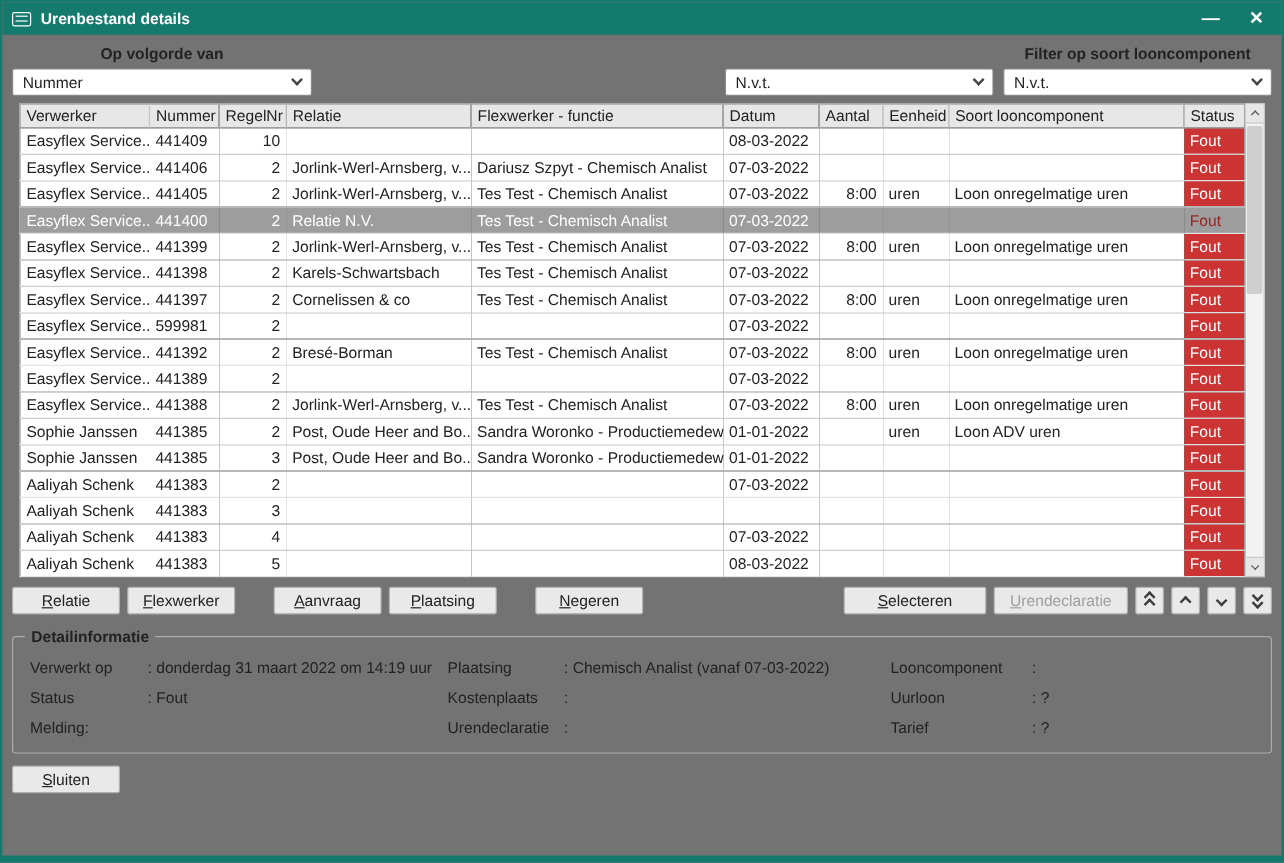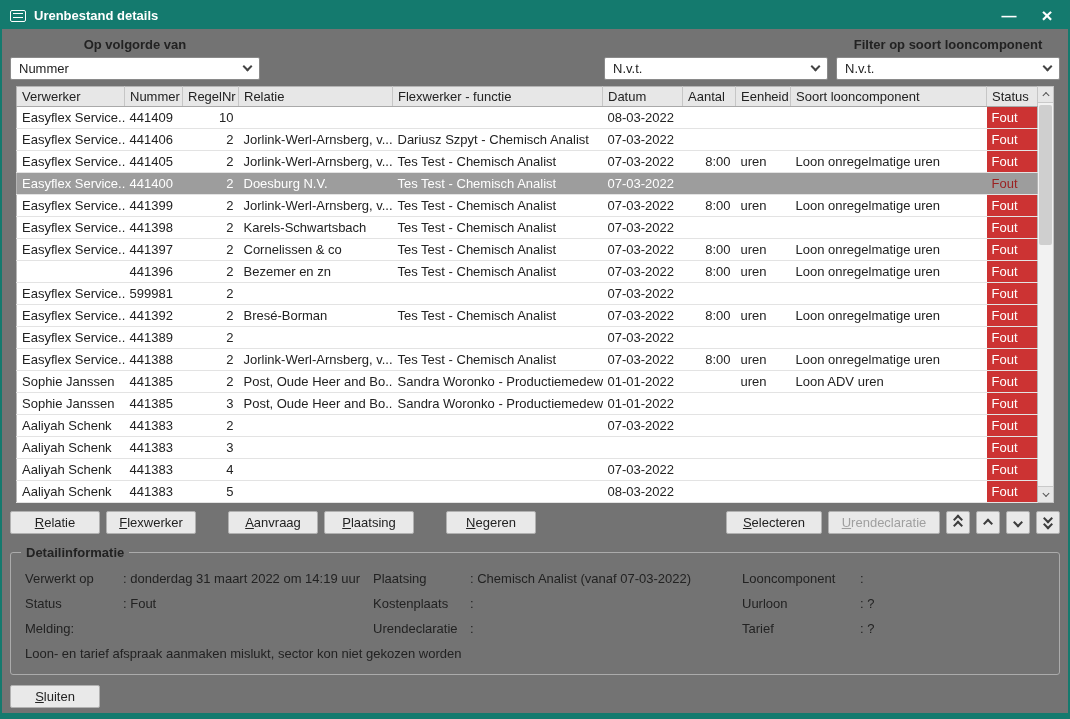--- a/index.html
+++ b/index.html
@@ -238,21 +238,21 @@
             <td class="num">8:00</td>
             <td>uren</td>
             <td>Loon onregelmatige uren</td>
             <td class="status">Fout</td>
           </tr>
 
           <tr class="selected">
             <td>Easyflex Service...</td>
             <td>441400</td>
             <td class="num">2</td>
-            <td>Doesburg N.V.</td>
+            <td>Relatie N.V.</td>
             <td>Tes Test - Chemisch Analist</td>
             <td>07-03-2022</td>
             <td class="num"></td>
             <td></td>
             <td></td>
             <td class="status">Fout</td>
           </tr>
 
           <tr>
             <td>Easyflex Service...</td>
@@ -286,32 +286,20 @@
             <td class="num">2</td>
             <td>Cornelissen &amp; co</td>
             <td>Tes Test - Chemisch Analist</td>
             <td>07-03-2022</td>
             <td class="num">8:00</td>
             <td>uren</td>
             <td>Loon onregelmatige uren</td>
             <td class="status">Fout</td>
           </tr>
 
-          <tr>
-            <td></td>
-            <td>441396</td>
-            <td class="num">2</td>
-            <td>Bezemer en zn</td>
-            <td>Tes Test - Chemisch Analist</td>
-            <td>07-03-2022</td>
-            <td class="num">8:00</td>
-            <td>uren</td>
-            <td>Loon onregelmatige uren</td>
-            <td class="status">Fout</td>
-          </tr>
 
           <tr>
             <td>Easyflex Service...</td>
             <td>599981</td>
             <td class="num">2</td>
             <td></td>
             <td></td>
             <td>07-03-2022</td>
             <td class="num"></td>
             <td></td>
@@ -451,21 +439,21 @@
     </div>
   </div>
 
   <div class="actions">
     <button class="btn w88">Relatie</button>
     <button class="btn w88">Flexwerker</button>
     <button class="btn w88 ml">Aanvraag</button>
     <button class="btn w88">Plaatsing</button>
     <button class="btn w88 ml">Negeren</button>
     <div class="aspacer"></div>
-    <button class="btn" style="width:96px">Selecteren</button>
+    <button class="btn" style="width:119px">Selecteren</button>
     <button class="btn disabled" style="width:112px">Urendeclaratie</button>
     <button class="nbtn">
       <span class="chv cup" style="top:4px"></span>
       <span class="chv cup" style="top:10px"></span>
     </button>
     <button class="nbtn">
       <span class="chv cup" style="top:8px"></span>
     </button>
     <button class="nbtn">
       <span class="chv cdn" style="top:7px"></span>
@@ -493,21 +481,20 @@
       <div>Uurloon</div>
       <div>: ?</div>
 
       <div>Melding:</div>
       <div></div>
       <div>Urendeclaratie</div>
       <div>:</div>
       <div>Tarief</div>
       <div>: ?</div>
 
-      <div class="dmessage">Loon- en tarief afspraak aanmaken mislukt, sector kon niet gekozen worden</div>
     </div>
   </fieldset>
 
   <div class="footer">
     <button class="btn">Sluiten</button>
   </div>
 
 </div>
 
 </body></html>

